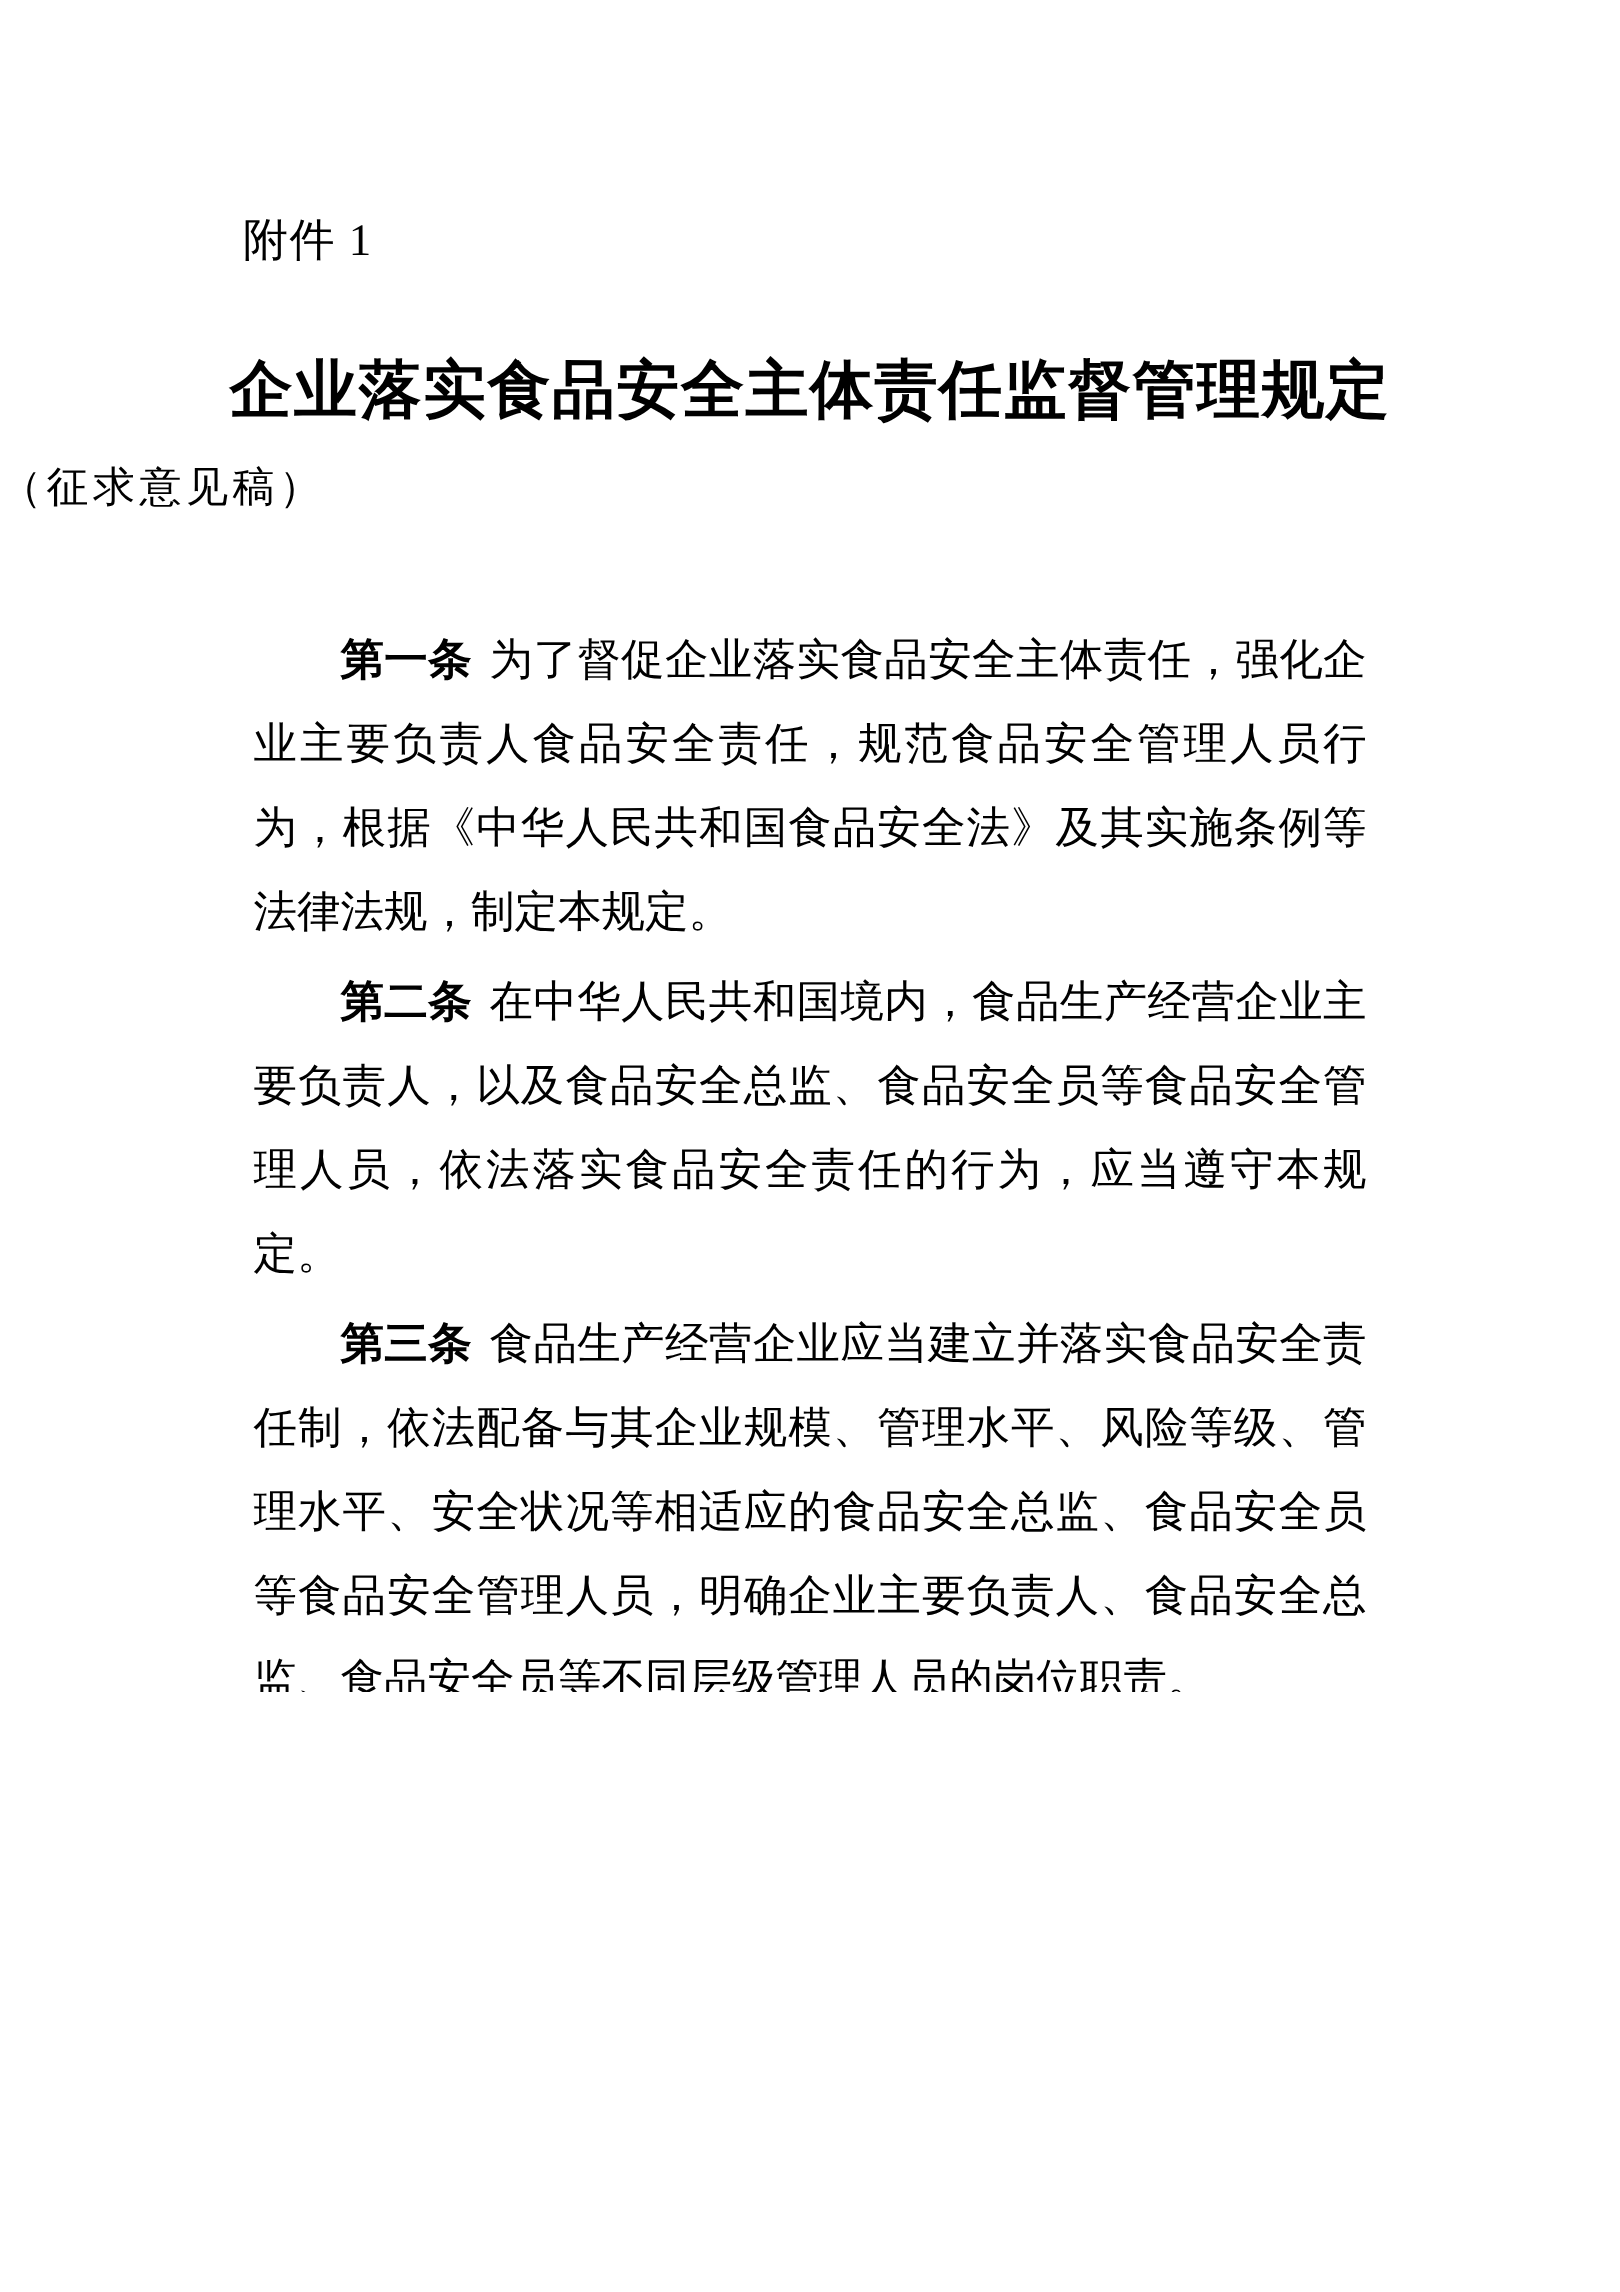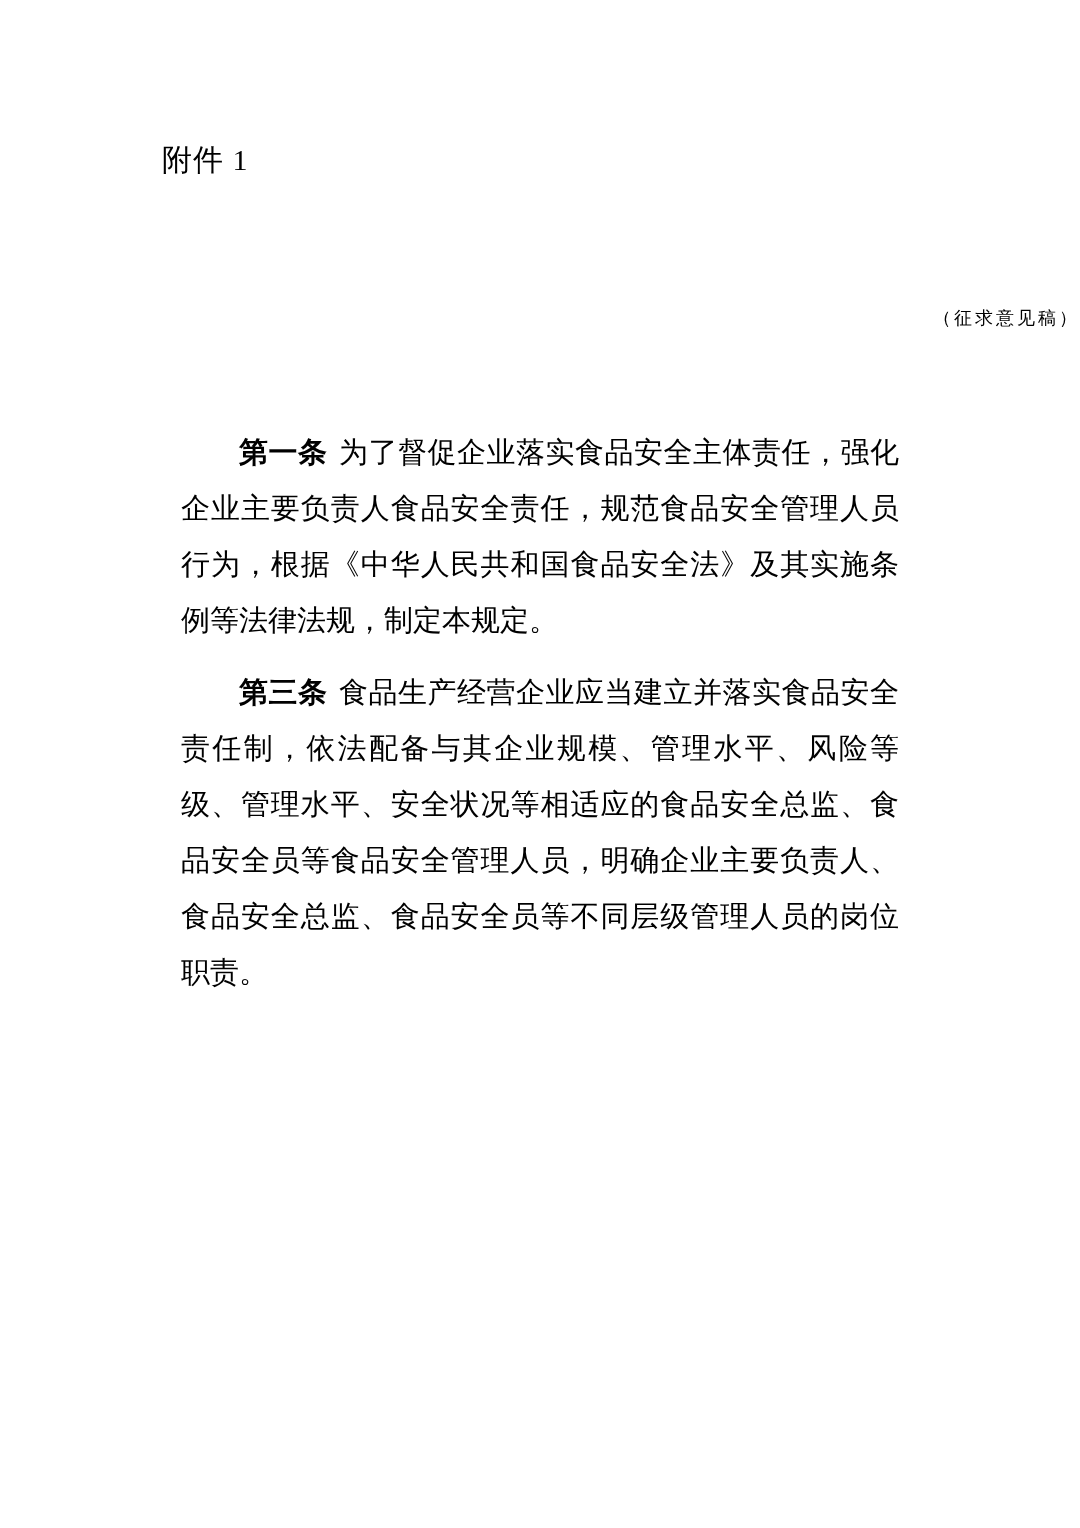--- a/index.html
+++ b/index.html
@@ -33,35 +33,35 @@
     font-weight: 700;
     font-family: "Liberation Sans", "DejaVu Sans", sans-serif;
     letter-spacing: 1px;
     white-space: nowrap;
   }
   .doc-subtitle {
     position: absolute;
     top: 306px;
     left: 0;
     width: 100%;
-    text-align: right;
-    font-size: 18px;
+    text-align: left;
+    font-size: 28px;
     letter-spacing: 3px;
   }
   .body-text {
     position: absolute;
     top: 408px;
     left: 165px;
     width: 750px;
     font-size: 29px;
     line-height: 56px;
     text-align: justify;
   }
   .body-text p {
-    margin: 16px;
+    margin: 4px;
     padding: 0;
     text-indent: 2em;
   }
   .lead {
     font-weight: 700;
     font-family: "Liberation Sans", "DejaVu Sans", sans-serif;
     margin-right: 0.4em;
   }
   .page-number {
     position: absolute;
@@ -72,29 +72,33 @@
     font-size: 24px;
   }
 </style>
 </head>
 <body>
 
 <div class="page">
 
   <div class="annex">附件 1</div>
 
+  <div class="doc-title">企业落实食品安全主体责任监督管理规定</div>
 
   <div class="doc-subtitle">（征求意见稿）</div>
 
   <div class="body-text">
 
     <p>
       <span class="lead">第一条</span><span>为了督促企业落实食品安全主体责任，强化企业主要负责人食品安全责任，规范食品安全管理人员行为，根据《中华人民共和国食品安全法》及其实施条例等法律法规，制定本规定。</span>
     </p>
 
+    <p>
+      <span class="lead">第二条</span><span>在中华人民共和国境内，食品生产经营企业主要负责人，以及食品安全总监、食品安全员等食品安全管理人员，依法落实食品安全责任的行为，应当遵守本规定。</span>
+    </p>
 
     <p>
       <span class="lead">第三条</span><span>食品生产经营企业应当建立并落实食品安全责任制，依法配备与其企业规模、管理水平、风险等级、管理水平、安全状况等相适应的食品安全总监、食品安全员等食品安全管理人员，明确企业主要负责人、食品安全总监、食品安全员等不同层级管理人员的岗位职责。</span>
     </p>
 
 
 
   </div>
 
   <div class="page-number">1</div>

